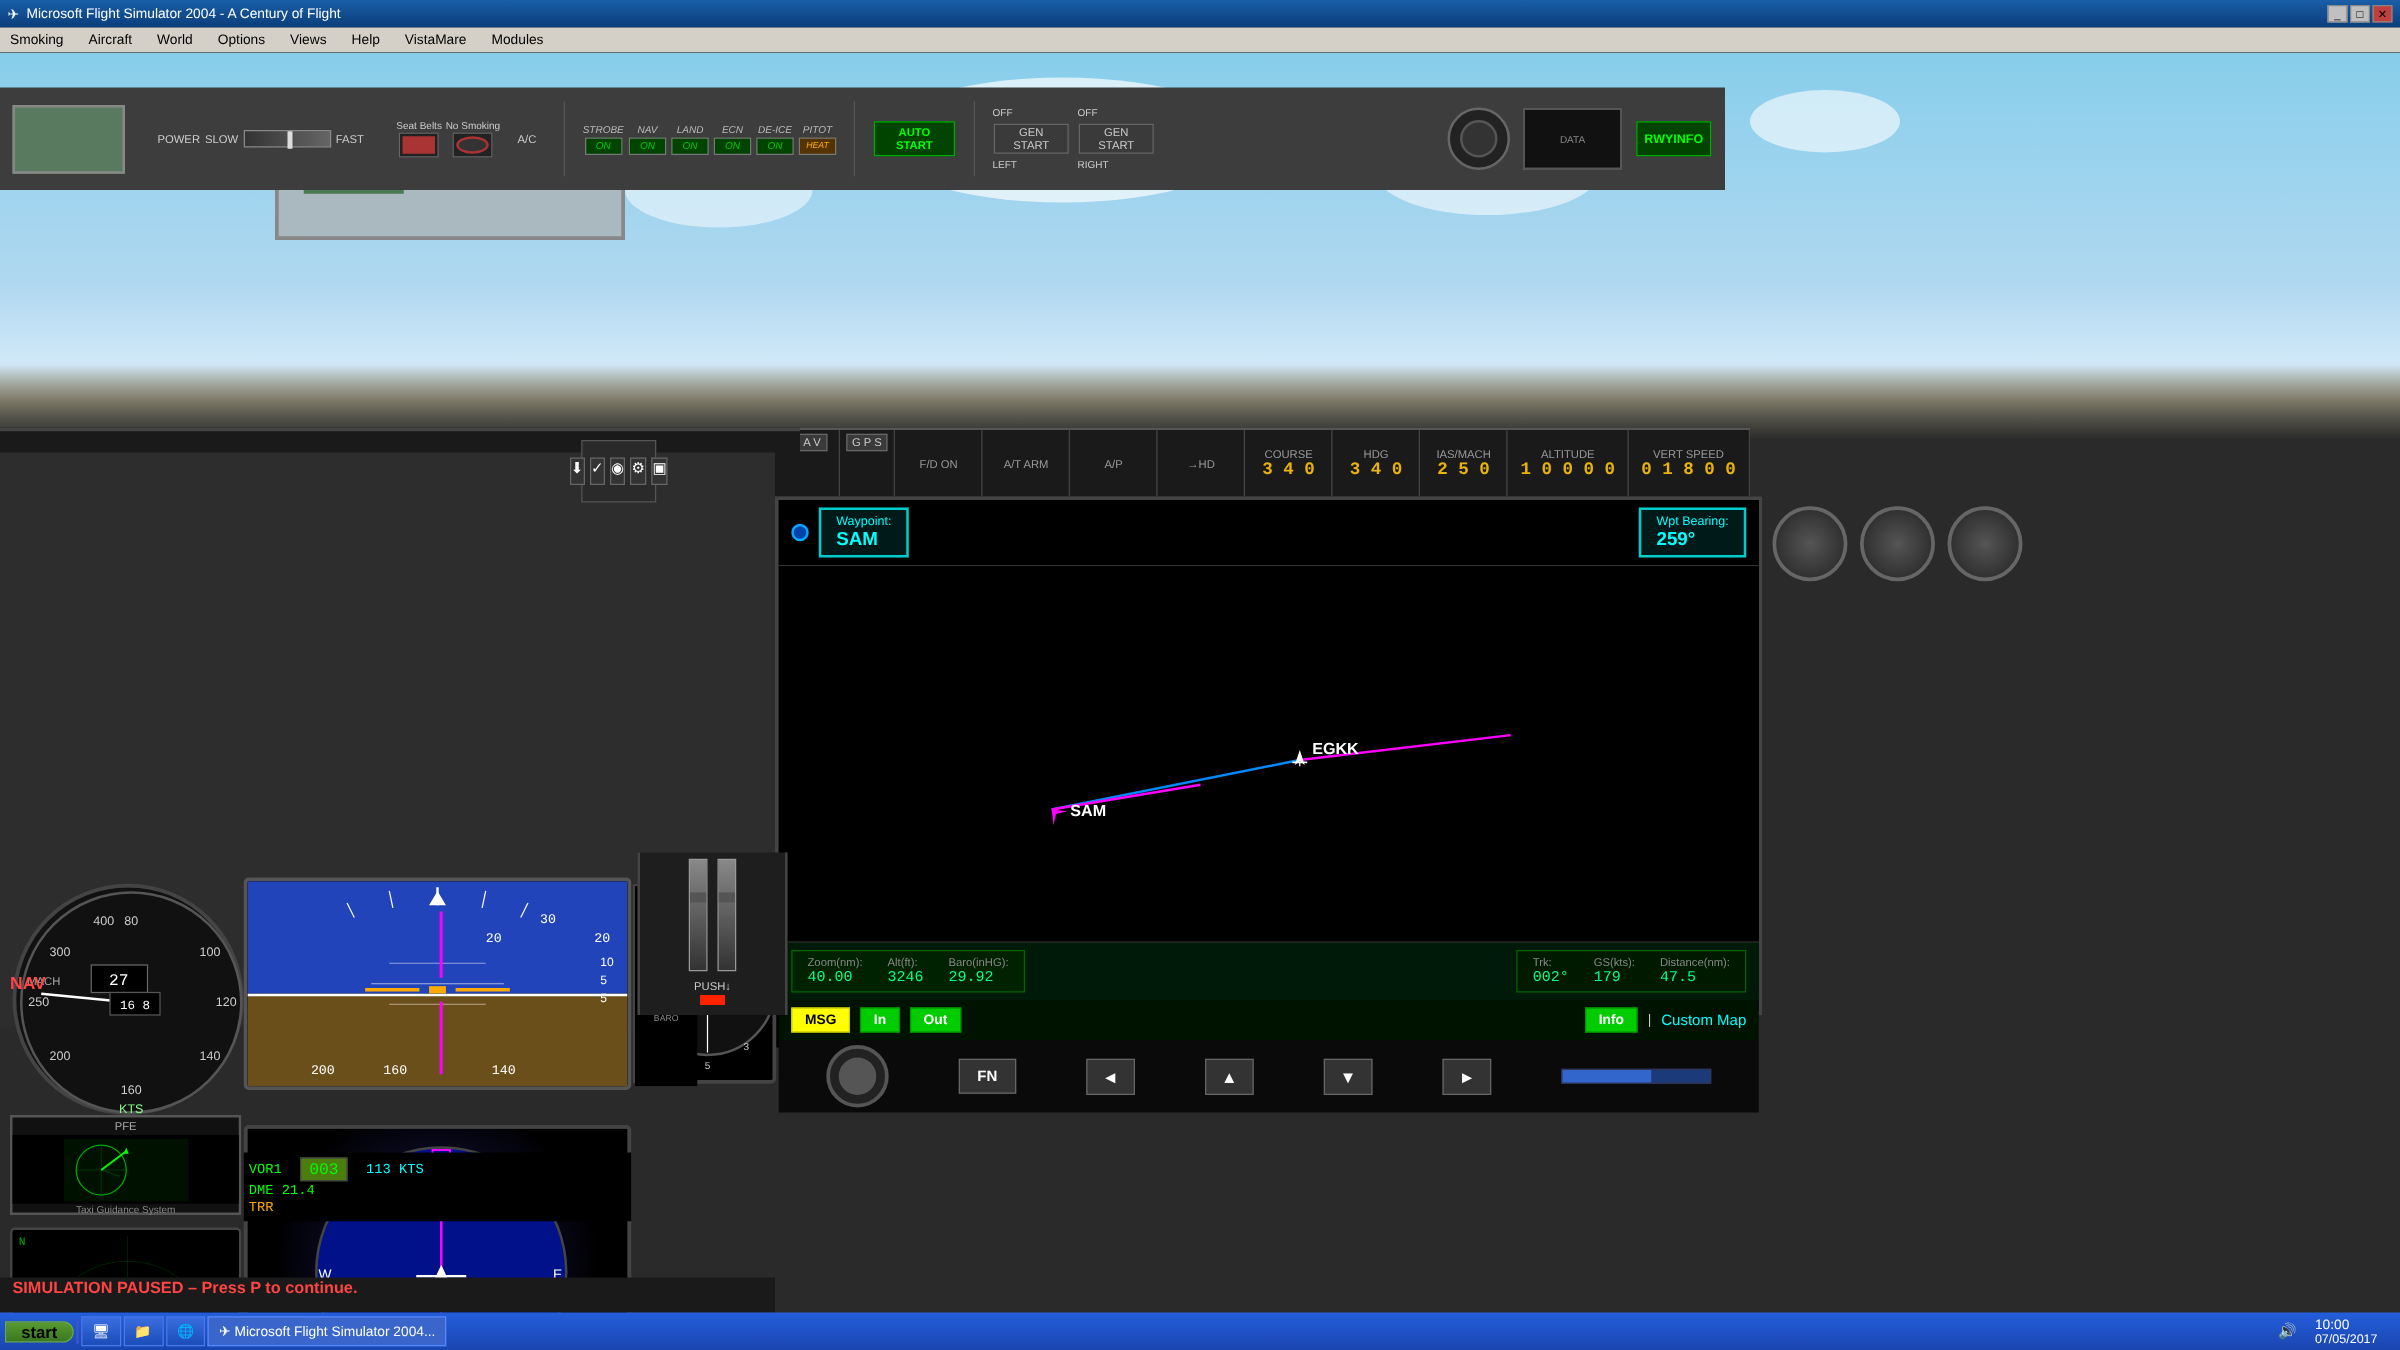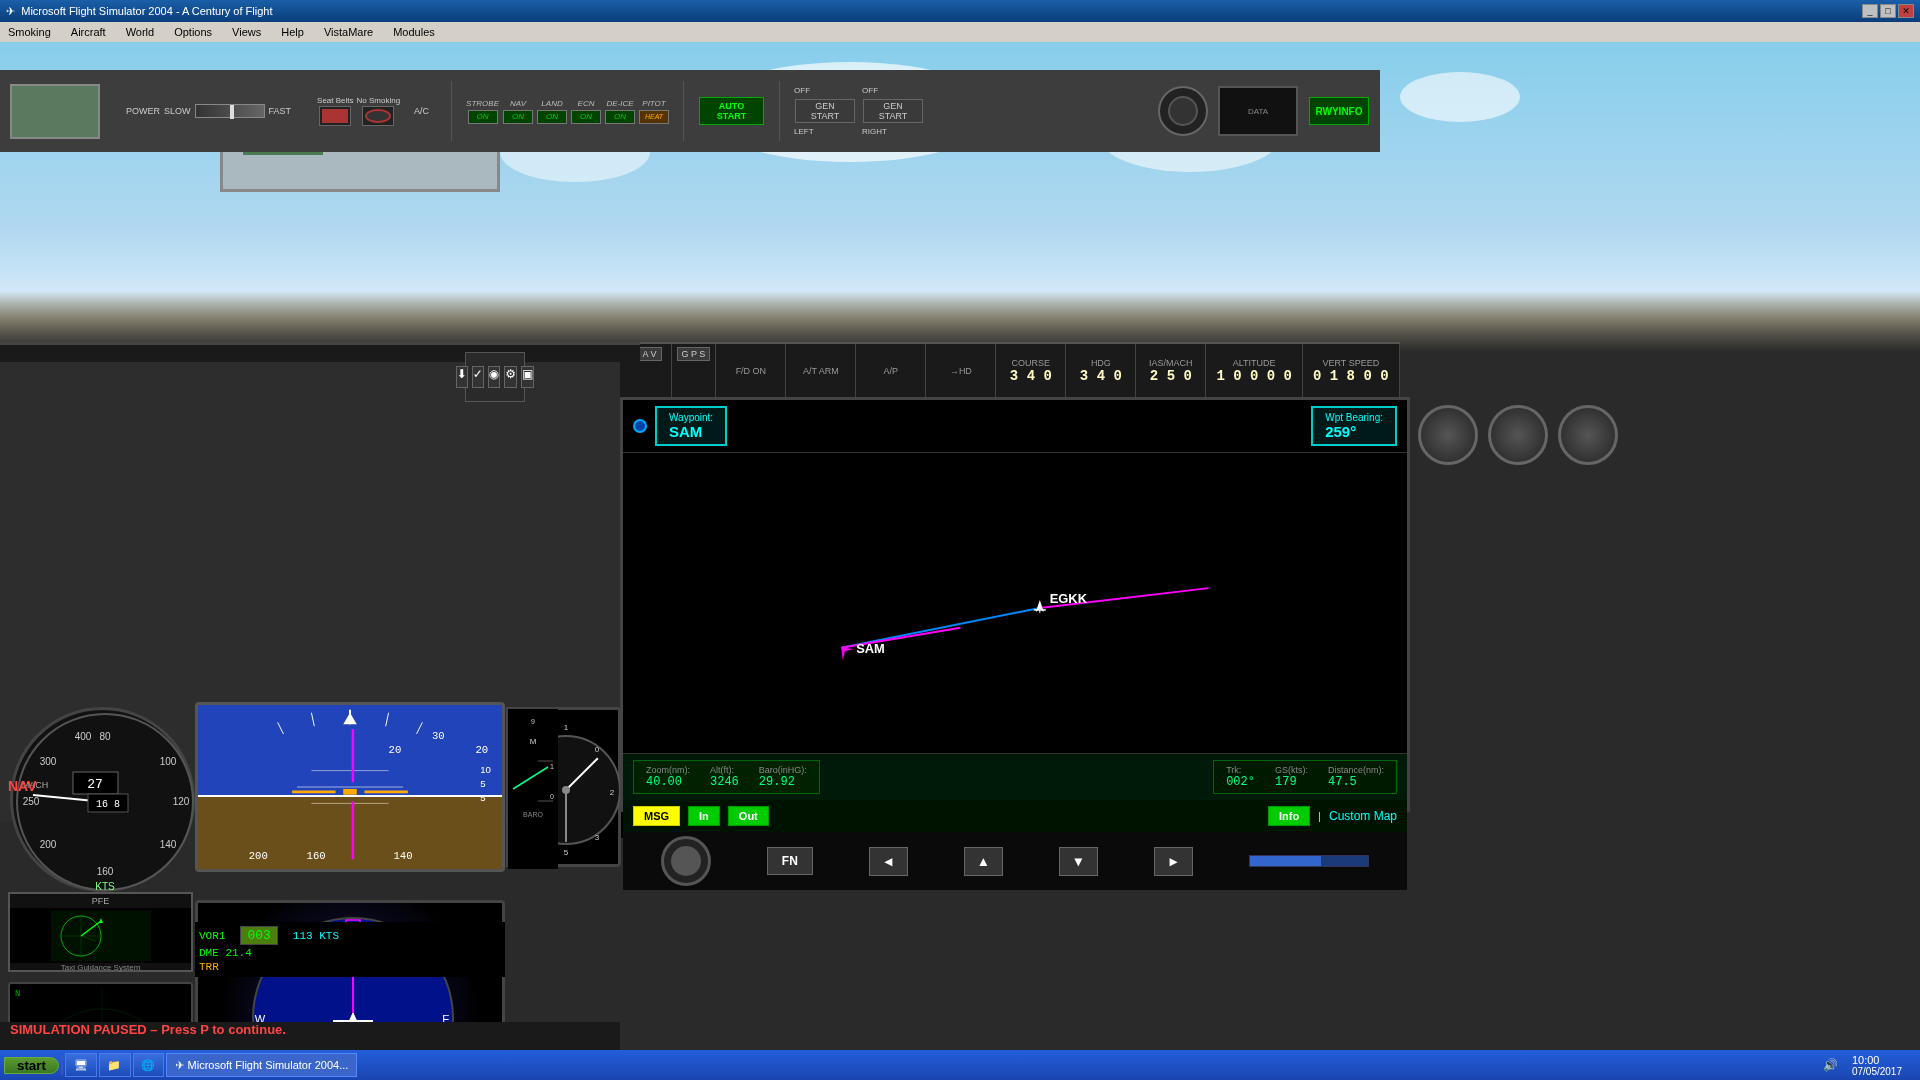--- a/index.html
+++ b/index.html
@@ -154,21 +154,21 @@
       padding: 3px 10px;
       border-right: 1px solid #444;
       font-size: 10px;
       color: #ccc;
       min-width: 70px;
     }
     .ap-label { font-size: 9px; color: #999; text-transform: uppercase; }
     .ap-value {
       font-family: 'Courier New', monospace;
       font-size: 14px;
-      color: #fef9c3;
+      color: #eab308;
       font-weight: bold;
     }
     .ap-btn {
       background: #3a3a3a;
       border: 1px solid #666;
       color: #ccc;
       font-size: 9px;
       padding: 1px 4px;
       cursor: pointer;
       margin: 1px;
@@ -932,20 +932,35 @@
     <div style="width:22px;height:22px;background:#333;border:1px solid #666;">✓</div>
     <div style="width:22px;height:22px;background:#333;border:1px solid #666;">◉</div>
     <div style="width:22px;height:22px;background:#333;border:1px solid #666;">⚙</div>
     <div style="width:22px;height:22px;background:#333;border:1px solid #666;">▣</div>
   </div>
 
   <div id="paused-msg">
     <span style="color:#ff4444;font-weight:bold;font-size:13px;">SIMULATION PAUSED – Press P to continue.</span>
   </div>
 
+  <div style="position:absolute;top:640px;left:510px;width:120px;height:130px;background:#1e1e1e;border-left:2px solid #444;border-right:2px solid #444;">
+
+    <div style="display:flex;gap:8px;justify-content:center;padding:5px;">
+      <div style="width:15px;height:90px;background:linear-gradient(to bottom,#888,#333);border:1px solid #999;position:relative;">
+        <div style="position:absolute;top:30%;width:100%;height:8px;background:#555;"></div>
+      </div>
+      <div style="width:15px;height:90px;background:linear-gradient(to bottom,#888,#333);border:1px solid #999;position:relative;">
+        <div style="position:absolute;top:30%;width:100%;height:8px;background:#555;"></div>
+      </div>
+    </div>
+
+    <div style="text-align:center;font-size:9px;color:#ccc;margin-top:2px;">PUSH↓</div>
+
+    <div style="width:20px;height:8px;background:#ff2200;margin:2px auto;"></div>
+  </div>
 
 </div>
 
 <div id="taskbar" style="position:absolute;bottom:0;left:0;width:1920px;">
   <button id="start-btn">start</button>
   <div style="width:2px;height:20px;background:#3a55cc;"></div>
   <button class="taskbar-btn">🖥</button>
   <button class="taskbar-btn">📁</button>
   <button class="taskbar-btn">🌐</button>
   <button class="taskbar-btn" style="background:#3a66cc;border-color:#5588ff;">✈ Microsoft Flight Simulator 2004...</button>

